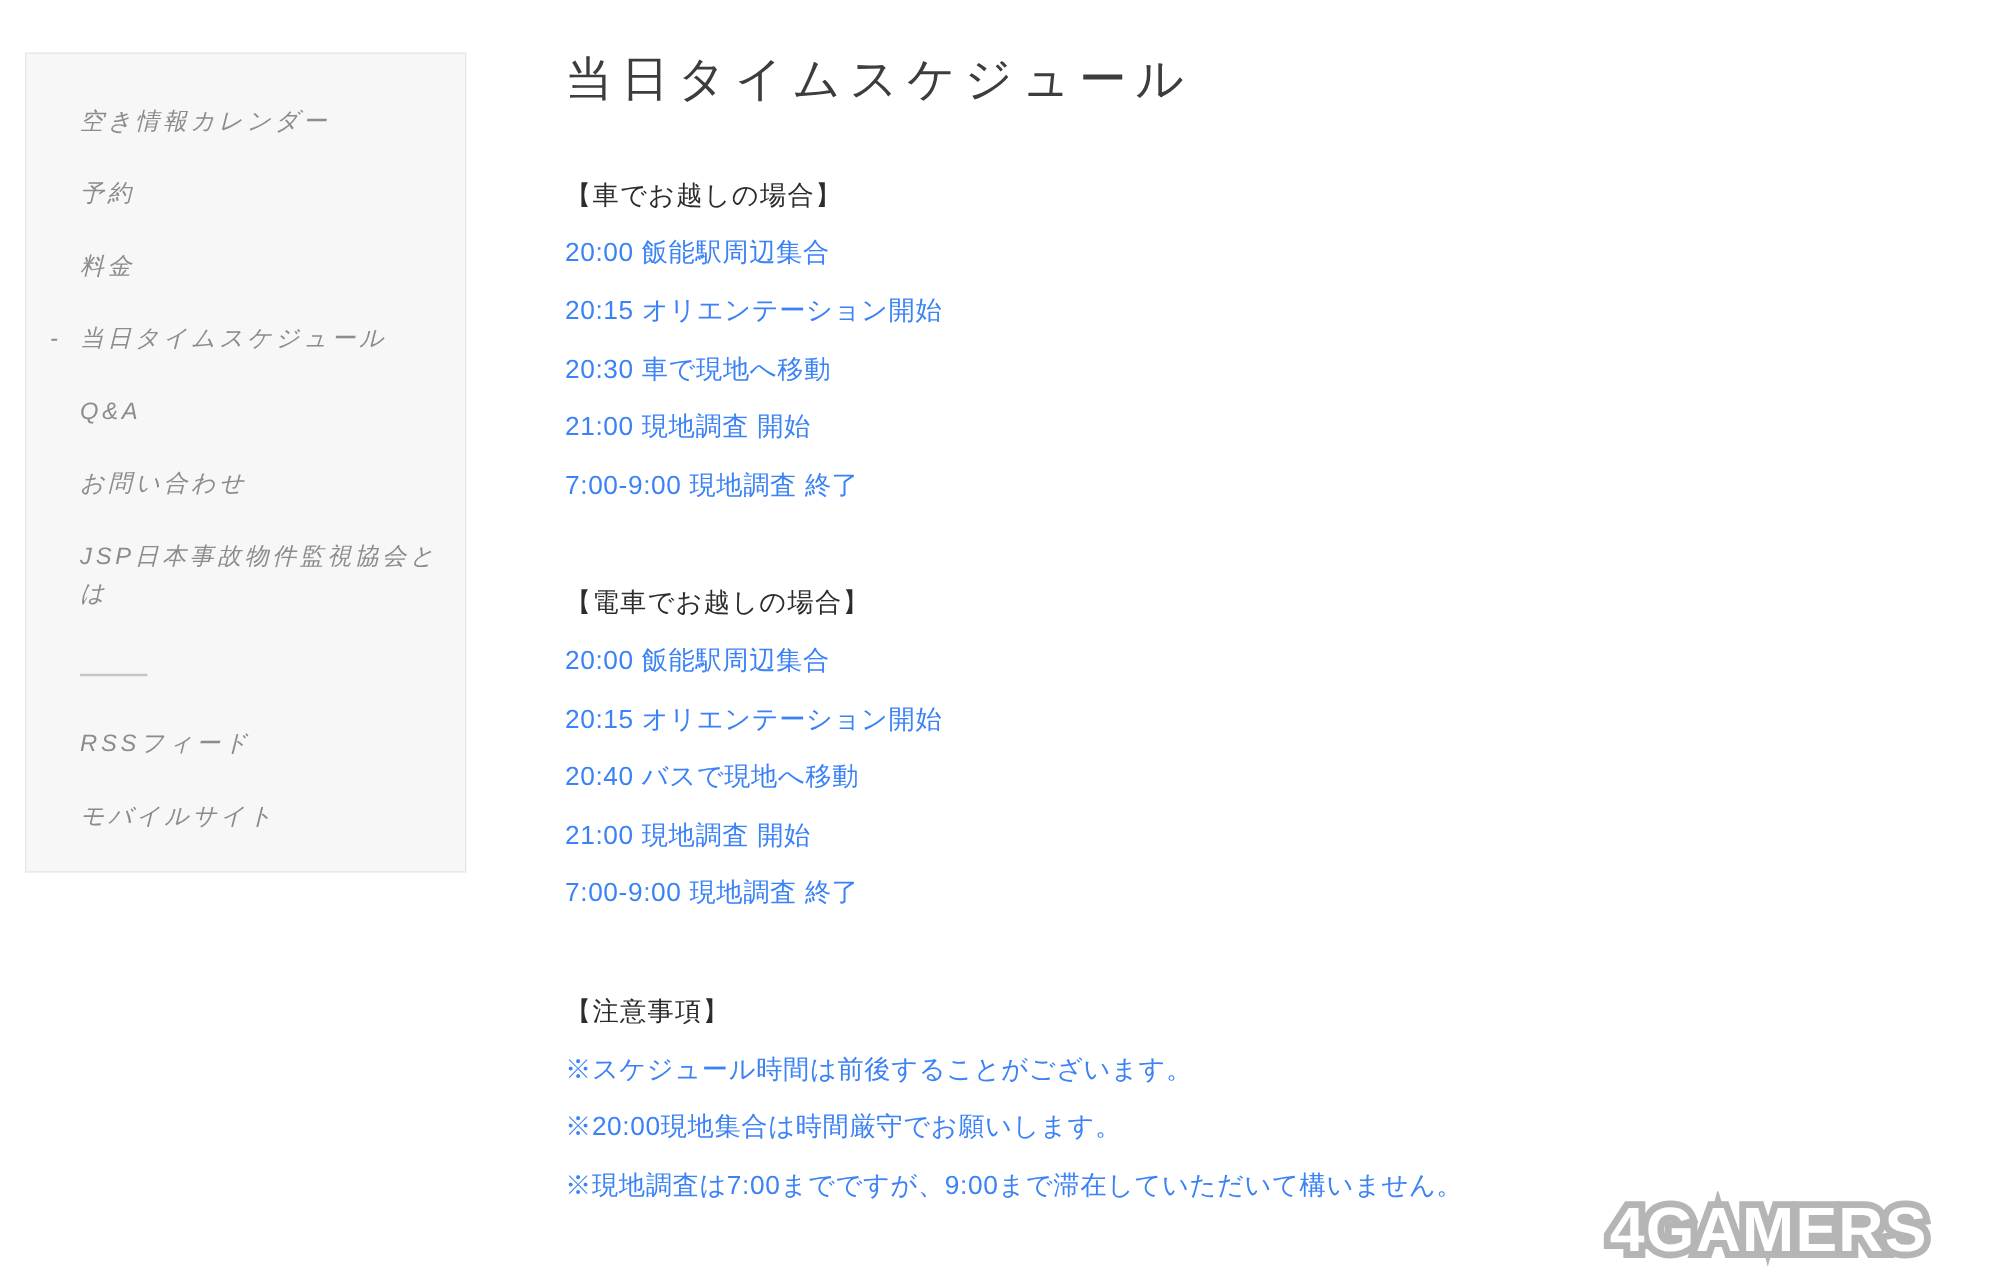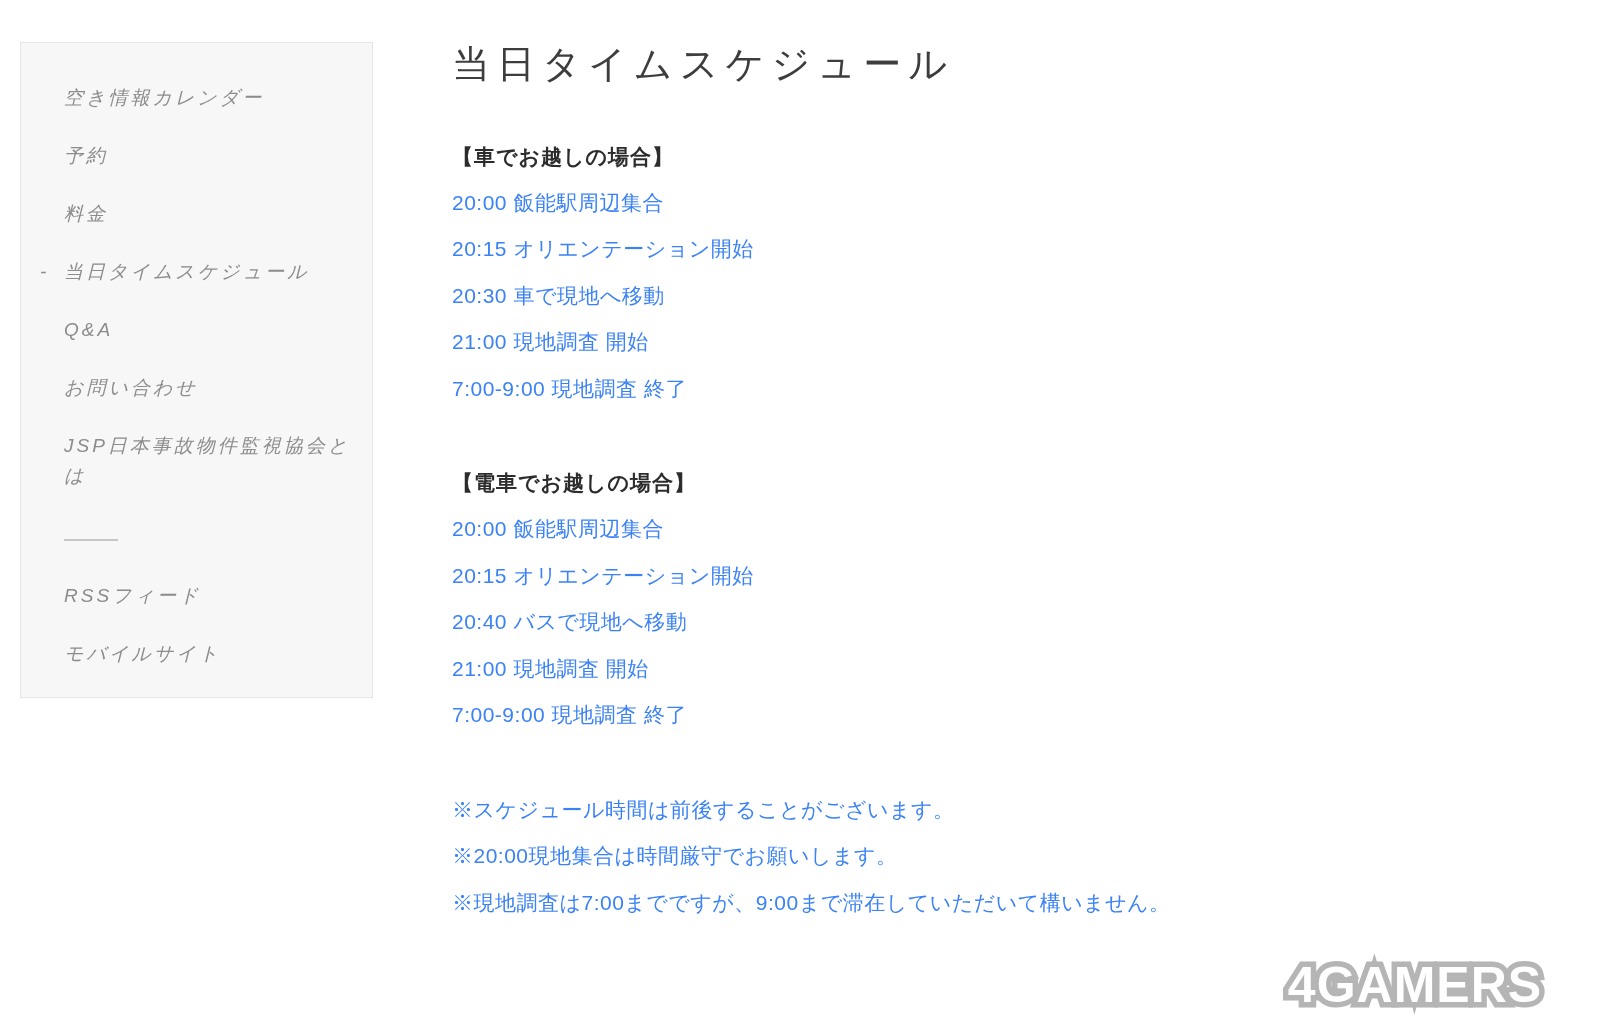--- a/index.html
+++ b/index.html
@@ -59,21 +59,21 @@
     font-weight: normal;
     letter-spacing: 7px;
     color: #3d3d3d;
     margin: 0 0 46px 0;
     line-height: 1.2;
   }
   .section { margin: 0; }
   .section + .section { margin-top: 48px; }
   .sec-heading {
     font-size: 21px;
-    font-weight: bold;
+    font-weight: normal;
     letter-spacing: 1px;
     color: #2c2c2c;
     line-height: 46px;
     margin: 0;
   }
   .line {
     font-size: 21px;
     letter-spacing: 0.5px;
     color: #3b82f6;
     line-height: 46.5px;
@@ -142,20 +142,21 @@
   <section class="section">
     <h2 class="sec-heading">【電車でお越しの場合】</h2>
     <p class="line">20:00 飯能駅周辺集合</p>
     <p class="line">20:15 オリエンテーション開始</p>
     <p class="line">20:40 バスで現地へ移動</p>
     <p class="line">21:00 現地調査 開始</p>
     <p class="line">7:00-9:00 現地調査 終了</p>
   </section>
 
   <section class="section">
+    <h2 class="sec-heading">【注意事項】</h2>
     <p class="line">※スケジュール時間は前後することがございます。</p>
     <p class="line">※20:00現地集合は時間厳守でお願いします。</p>
     <p class="line">※現地調査は7:00までですが、9:00まで滞在していただいて構いません。</p>
   </section>
 </main>
 
 <div class="watermark">
   <svg width="290" height="66" viewBox="0 0 290 66">
     <text x="145" y="48" text-anchor="middle" font-family="Liberation Sans, sans-serif" font-size="50" font-weight="bold" letter-spacing="1" fill="#ffffff" stroke="#b5b5b5" stroke-width="11" paint-order="stroke" stroke-linejoin="miter">4GAMERS</text>
   </svg>

